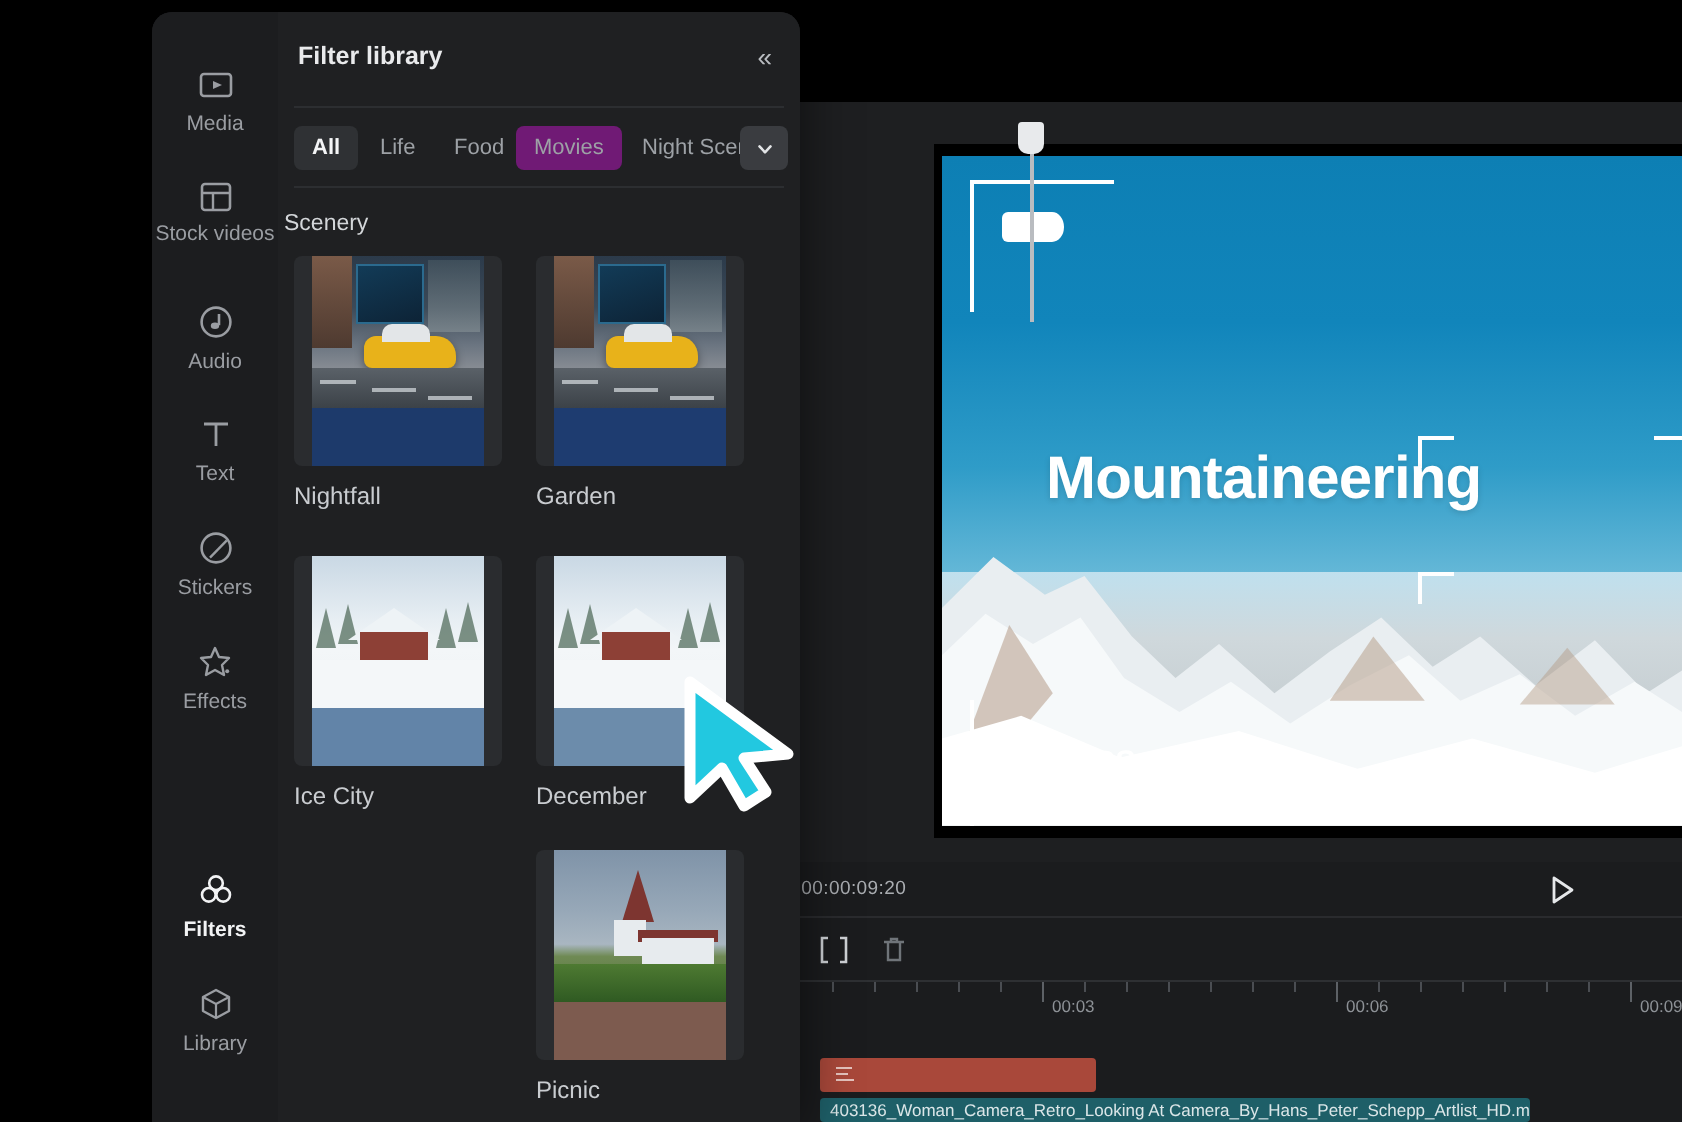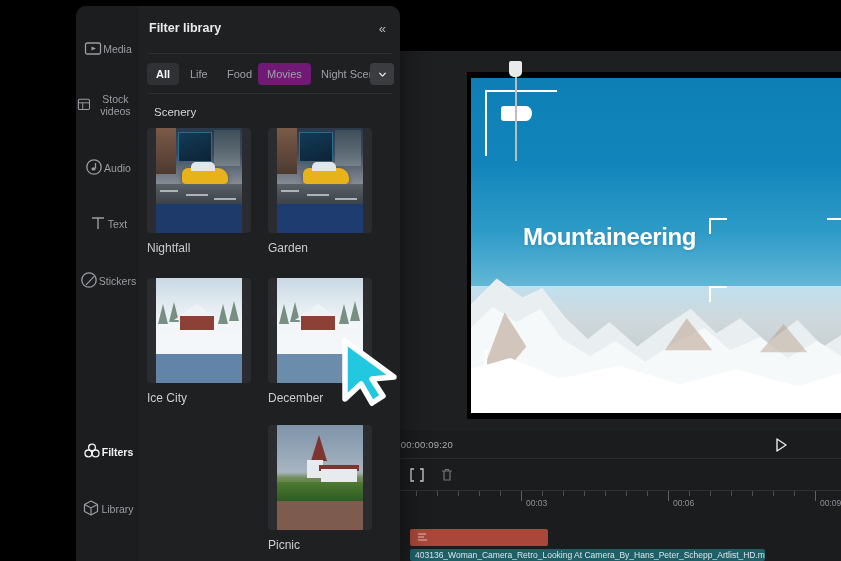--- a/index.html
+++ b/index.html
@@ -48,21 +48,21 @@
   .cam-badge .body {
     position:absolute; left:0; top:0; width:22px; height:15px;
     background:#fff; border-radius:3px 0 0 3px;
   }
   .cam-badge .lens {
     position:absolute; left:19px; top:0; width:12px; height:15px;
     background:#fff; border-radius:0 50% 50% 0;
   }
   .preview-title {
     position:absolute; left:52px; top:145px;
-    color:#fff; font-size:24px; font-weight:700; letter-spacing:-0.4px;
+    color:#fff; font-size:30px; font-weight:700; letter-spacing:-0.4px;
     text-shadow:0 1px 3px rgba(0,0,0,.14);
     white-space:nowrap;
   }
   .preview-fps {
     position:absolute; left:24px; bottom:22px;
     color:#fff; font-size:15.5px; font-weight:700; letter-spacing:.2px;
   }
 
   
   .timeline { position:absolute; left:390px; top:431px; width:451px; height:130px; background:#1b1c1e; }
@@ -107,21 +107,21 @@
     background:#1c1d1f; border-radius:10px 10px 0 0;
     box-shadow:0 6px 28px rgba(0,0,0,.55);
     overflow:hidden;
   }
   .panel-rail {
     position:absolute; left:0; top:0; width:63px; height:100%;
     background:#1c1d1f;
   }
   .rail-item {
     position:absolute; left:0; width:63px; height:56px;
-    display:flex; flex-direction:row; align-items:center; justify-content:center;
+    display:flex; flex-direction:column; align-items:center; justify-content:center;
     color:#9a9da2; cursor:pointer;
   }
   .rail-item .ricon { width:20px; height:20px; display:block; margin-bottom:5px; }
   .rail-item .rlabel { font-size:10.5px; line-height:11.5px; text-align:center; }
   .rail-item.two-line .rlabel { margin-top:-1px; }
   .rail-item.active { color:#f2f3f4; }
   .rail-item.active .rlabel { font-weight:700; }
 
   .panel-body {
     position:absolute; left:63px; top:0; right:0; bottom:0;
@@ -139,21 +139,21 @@
     color:#9da1a6; font-size:11px; cursor:pointer; white-space:nowrap;
   }
   .tab.active { background:#2f3134; color:#f4f5f6; font-weight:700; }
   .tab.hov { background:#701a75; }
   .tab-more {
     position:absolute; right:0; top:0; width:24px; height:22px; border-radius:4px;
     background:#3a3c40; display:flex; align-items:center; justify-content:center; cursor:pointer;
   }
   .tabs-sep { position:absolute; left:8px; right:8px; top:87px; height:1px; background:#2c2e31; }
 
-  .section-title { position:absolute; left:15px; top:100px; color:#d3d6d9; font-size:11.5px; }
+  .section-title { position:absolute; left:3px; top:100px; color:#d3d6d9; font-size:11.5px; }
 
   .grid { position:absolute; left:8px; top:122px; right:0; bottom:0; }
   .cell { position:absolute; width:104px; }
   .thumb {
     position:relative; width:104px; height:105px; border-radius:4px;
     background:#2a2c2f; overflow:hidden; cursor:pointer;
   }
   .thumb .imgbox { position:absolute; left:9px; top:0; width:86px; height:105px; overflow:hidden; }
   .thumb .photo { position:absolute; left:0; top:0; width:86px; height:76px; }
   .thumb .swatch { position:absolute; left:0; top:76px; width:86px; height:29px; }
@@ -328,20 +328,27 @@
       </div>
 
       <div class="rail-item" style="top:248px;">
         <svg class="ricon" viewBox="0 0 20 20">
           <circle cx="10" cy="10" r="7.2" fill="none" stroke="#9a9da2" stroke-width="1.3"></circle>
           <path d="M15.4 6.2 L7 14.8" stroke="#9a9da2" stroke-width="1.2" fill="none"></path>
         </svg>
         <span class="rlabel">Stickers</span>
       </div>
 
+      <div class="rail-item" style="top:305px;">
+        <svg class="ricon" viewBox="0 0 20 20">
+          <path d="M9.5 3 L11.5 7.5 L16.5 8 L13 11.5 L14 16.5 L9.5 14 L5 16.5 L6 11.5 L2.5 8 L7.5 7.5 Z" fill="none" stroke="#9a9da2" stroke-width="1.2" stroke-linejoin="round"></path>
+          <circle cx="15.6" cy="14.6" r="1" fill="#9a9da2"></circle>
+        </svg>
+        <span class="rlabel">Effects</span>
+      </div>
 
 
       <div class="rail-item active" style="top:419px;">
         <svg class="ricon" viewBox="0 0 20 20">
           <circle cx="10" cy="6.6" r="3.4" fill="none" stroke="#f2f3f4" stroke-width="1.3"></circle>
           <circle cx="6.4" cy="12.4" r="3.4" fill="none" stroke="#f2f3f4" stroke-width="1.3"></circle>
           <circle cx="13.6" cy="12.4" r="3.4" fill="none" stroke="#f2f3f4" stroke-width="1.3"></circle>
         </svg>
         <span class="rlabel">Filters</span>
       </div>

